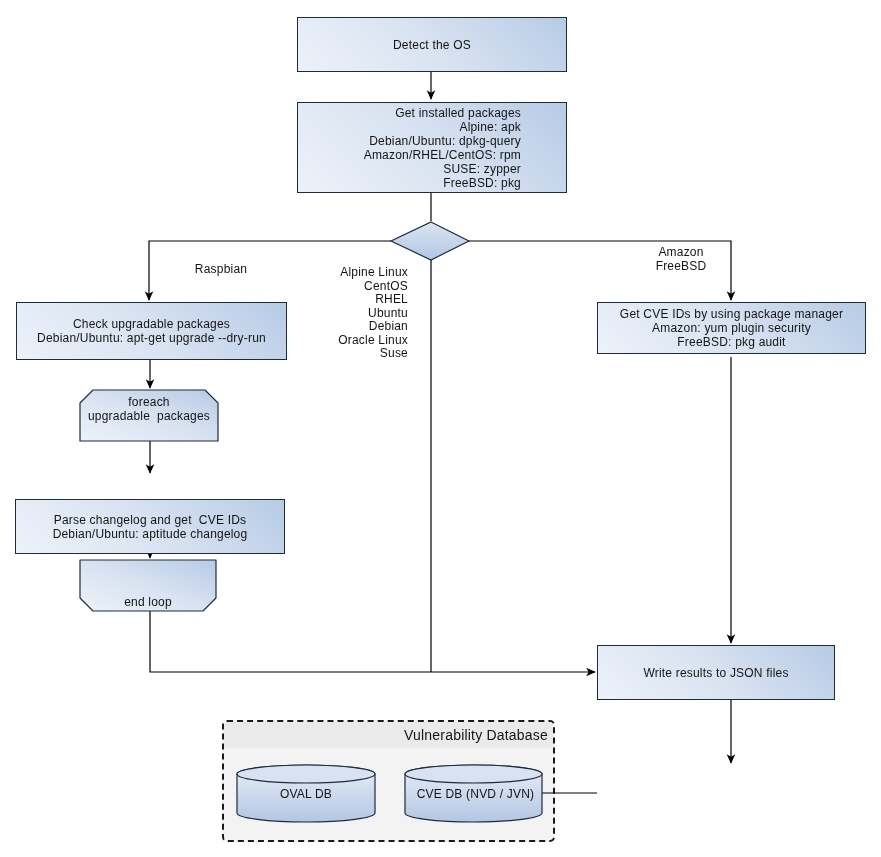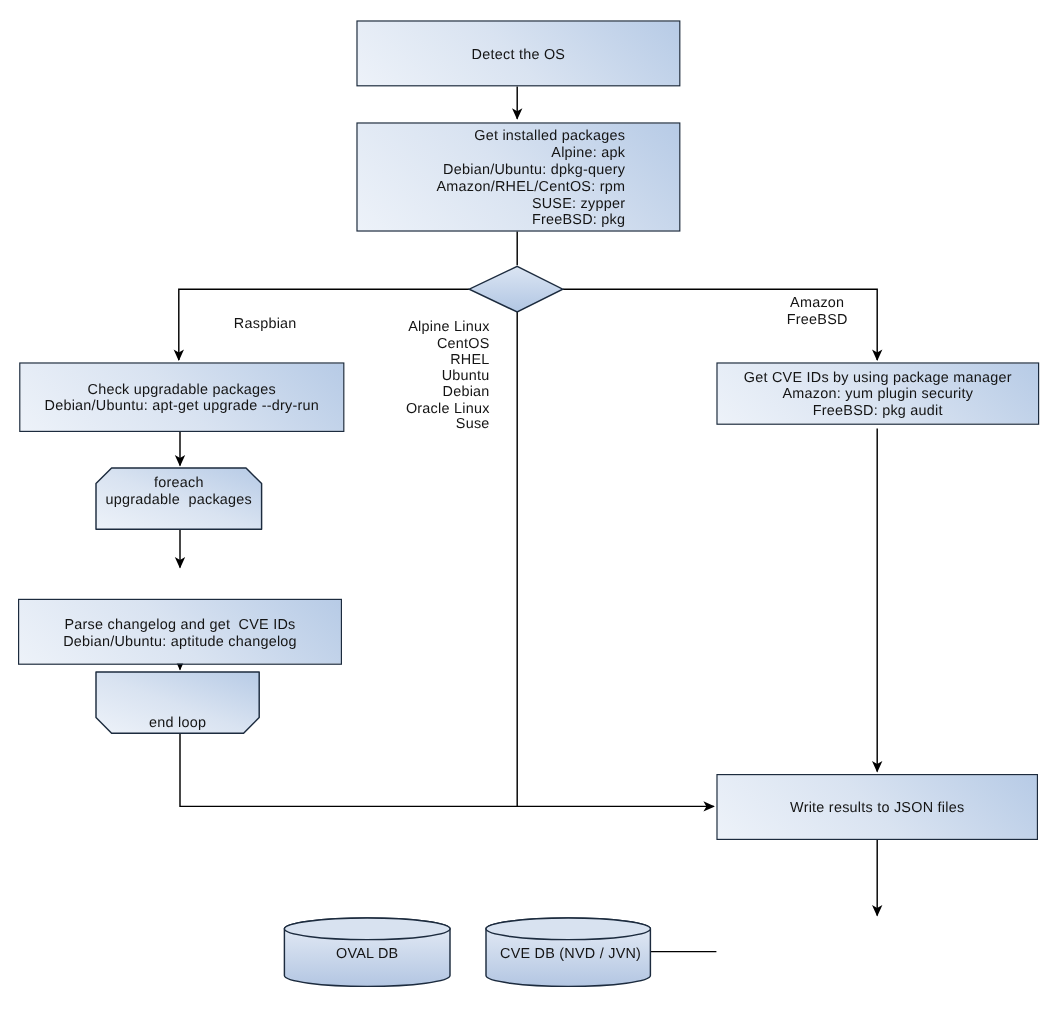--- a/index.html
+++ b/index.html
@@ -44,20 +44,23 @@
     display:flex;align-items:center;justify-content:flex-end;
     font-size:14px;letter-spacing:0.2px;padding-right:5px;box-sizing:border-box;
   }
   svg.connectors{position:absolute;left:0;top:0;z-index:2;pointer-events:none;}
 </style>
 </head>
 <body>
 
 <div class="canvas">
 
+  <div class="db-container">
+    <div class="db-container-header">Vulnerability Database</div>
+  </div>
 
   <svg class="connectors" width="881" height="857" viewBox="0 0 881 857">
     <defs>
       <marker id="arrow" viewBox="0 0 10 10" refX="9.2" refY="5" markerWidth="9.5" markerHeight="8" orient="auto">
         <path d="M0 0.5 L10 5 L0 9.5 L2.6 5 Z" fill="#000"></path>
       </marker>
       <linearGradient id="gradDiag" x1="1" y1="0" x2="0" y2="1">
         <stop offset="0" stop-color="#b7cbe6"></stop>
         <stop offset="0.52" stop-color="#d9e3f1"></stop>
         <stop offset="1" stop-color="#edf2f9"></stop>
@@ -116,21 +119,21 @@
   <div class="node" style="left:16px;top:302px;width:271px;height:58px;">Check upgradable packages
 Debian/Ubuntu: apt-get upgrade --dry-run</div>
 
   <div class="node" style="left:15px;top:499px;width:270px;height:55px;">Parse changelog and get  CVE IDs
 Debian/Ubuntu: aptitude changelog</div>
 
   <div class="node" style="left:597px;top:302px;width:269px;height:52px;">Get CVE IDs by using package manager
 Amazon: yum plugin security
 FreeBSD: pkg audit</div>
 
-  <div class="node" style="left:597px;top:645px;width:268px;height:55px;">Write results to JSON files</div>
+  <div class="node" style="left:597px;top:645px;width:238px;height:55px;">Write results to JSON files</div>
 
 
   <div class="shape-label" style="left:80px;top:390px;width:138px;height:38px;">foreach
 upgradable  packages</div>
 
   <div class="shape-label" style="left:80px;top:560px;width:136px;height:51px;margin-top:16px;">end loop</div>
 
   <div class="shape-label" style="left:237px;top:772px;width:138px;height:44px;">OVAL DB</div>
 
   <div class="shape-label" style="left:405px;top:772px;width:141px;height:44px;">CVE DB (NVD / JVN)</div>

